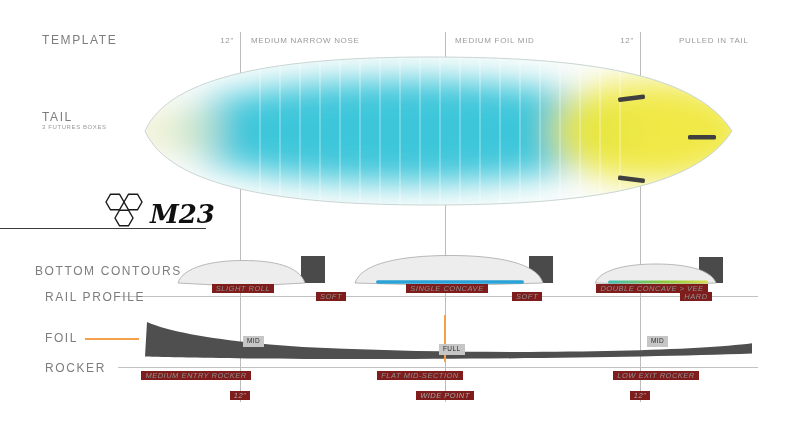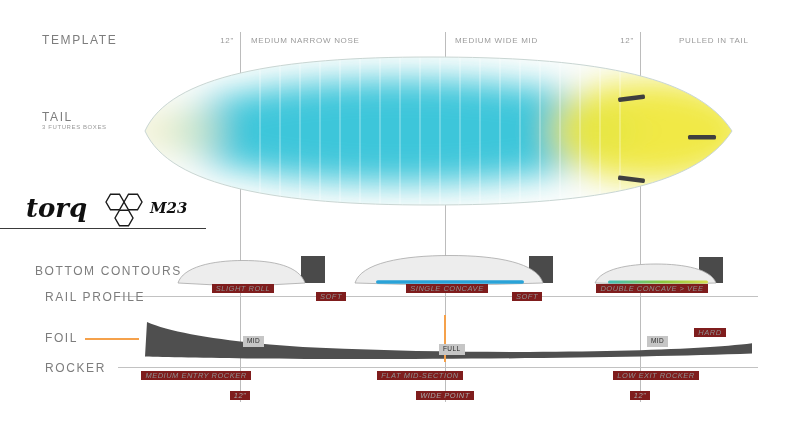--- a/index.html
+++ b/index.html
@@ -34,21 +34,21 @@
   <div class="sec-label" style="left:42px; top:33px;">TEMPLATE</div>
   <div class="sec-label" style="left:42px; top:110px;">TAIL</div>
   <div class="sub-label" style="left:42px; top:124px;">3 FUTURES BOXES</div>
   <div class="sec-label" style="left:35px; top:264px;">BOTTOM CONTOURS</div>
   <div class="sec-label" style="left:45px; top:290px;">RAIL PROFILE</div>
   <div class="sec-label" style="left:45px; top:331px;">FOIL</div>
   <div class="sec-label" style="left:45px; top:361px;">ROCKER</div>
 
   <div class="ann right" style="left:200px; top:36px; width:34px;">12"</div>
   <div class="ann" style="left:251px; top:36px;">MEDIUM NARROW NOSE</div>
-  <div class="ann" style="left:455px; top:36px;">MEDIUM WIDE MID</div>
+  <div class="ann" style="left:455px; top:36px;">MEDIUM FOIL MID</div>
   <div class="ann right" style="left:600px; top:36px; width:34px;">12"</div>
   <div class="ann" style="left:679px; top:36px;">PULLED IN TAIL</div>
 
   <svg class="layer" style="left:130px; top:47px;" width="620" height="170" viewBox="0 0 620 170">
     <defs>
       <clipPath id="boardClip">
         <path d="M15,84 C40,28 150,10 300,10 C455,10 565,26 602,84 C565,142 455,158 300,158 C150,158 40,140 15,84 Z"></path>
       </clipPath>
       <filter id="softBlur" x="-40%" y="-40%" width="180%" height="180%">
         <feGaussianBlur stdDeviation="16"></feGaussianBlur>
@@ -64,29 +64,28 @@
       <path fill="none" stroke="rgba(255,255,255,0.5)" stroke-width="1" d="M130 10 V158 M150 10 V158 M170 10 V158 M190 10 V158 M210 10 V158 M230 10 V158 M250 10 V158 M270 10 V158 M290 10 V158 M310 10 V158 M330 10 V158 M350 10 V158 M370 10 V158 M390 10 V158 M410 10 V158 M430 10 V158 M450 10 V158 M470 10 V158 M490 10 V158"></path>
       <g fill="#3f3f3f">
         <rect x="488" y="49" width="27" height="4.5" rx="1.5" transform="rotate(-7 501 51)"></rect>
         <rect x="488" y="130" width="27" height="4.5" rx="1.5" transform="rotate(7 501 132)"></rect>
         <rect x="558" y="88" width="28" height="4.5" rx="1.5"></rect>
       </g>
     </g>
     <path d="M15,84 C40,28 150,10 300,10 C455,10 565,26 602,84 C565,142 455,158 300,158 C150,158 40,140 15,84 Z" fill="none" stroke="#c9d6d3" stroke-width="1"></path>
   </svg>
 
-  <div class="brand-script" style="left:26px; top:193px; font-size:26px;">torq</div>
   <svg class="layer" style="left:102px; top:191px; z-index:4;" width="44" height="38" viewBox="0 0 44 38">
     <g fill="none" stroke="#1a1a1a" stroke-width="1.4">
       <polygon points="4,11 8.5,3.2 17.5,3.2 22,11 17.5,18.8 8.5,18.8"></polygon>
       <polygon points="22,11 26.5,3.2 35.5,3.2 40,11 35.5,18.8 26.5,18.8"></polygon>
       <polygon points="13,27 17.5,19.2 26.5,19.2 31,27 26.5,34.8 17.5,34.8"></polygon>
     </g>
   </svg>
-  <div class="brand-script" style="left:150px; top:199px; font-size:15px;">M23</div>
+  <div class="brand-script" style="left:150px; top:199px; font-size:26px;">M23</div>
   <div class="logo-rule" style="left:0px; top:228px; width:206px;"></div>
 
   <svg class="layer" style="left:0; top:248px;" width="800" height="46" viewBox="0 0 800 46">
     <defs>
       <linearGradient id="veeGrad" x1="0" y1="0" x2="1" y2="0">
         <stop offset="0" stop-color="#45c0b8"></stop>
         <stop offset="0.55" stop-color="#8cc73f"></stop>
         <stop offset="1" stop-color="#d8dc50"></stop>
       </linearGradient>
     </defs>
@@ -109,21 +108,21 @@
     </g>
   </svg>
 
   <div class="small-ann" style="left:193px; top:284px; width:100px;"><span>SLIGHT ROLL</span></div>
   <div class="small-ann" style="left:397px; top:284px; width:100px;"><span>SINGLE CONCAVE</span></div>
   <div class="small-ann" style="left:592px; top:284px; width:120px;"><span>DOUBLE CONCAVE &gt; VEE</span></div>
 
   <div class="hline" style="left:118px; top:296px; width:640px;"></div>
   <div class="small-ann" style="left:311px; top:292px; width:40px; z-index:5;"><span>SOFT</span></div>
   <div class="small-ann" style="left:507px; top:292px; width:40px; z-index:5;"><span>SOFT</span></div>
-  <div class="small-ann" style="left:690px; top:292px; width:40px; z-index:5;margin-top:36px;"><span>HARD</span></div>
+  <div class="small-ann" style="left:676px; top:292px; width:40px; z-index:5;"><span>HARD</span></div>
 
   <div class="orange-dash" style="left:85px; top:338px; width:54px;"></div>
 
   <svg class="layer" style="left:140px; top:314px;" width="620" height="50" viewBox="0 0 620 50">
     <path d="M7,8 C36,21 105,30 180,33.8 C285,38.5 395,38.8 478,36.8 C540,35.2 585,32.6 612,29.2 L612,39.6 C505,43.6 310,45.6 165,45 C95,44.6 28,43.6 5,42.6 Z" fill="#4f4f4f"></path>
   </svg>
 
   <div class="tag" style="left:243px; top:336px;">MID</div>
   <div class="tag" style="left:439px; top:344px;">FULL</div>
   <div class="tag" style="left:647px; top:336px;">MID</div>

